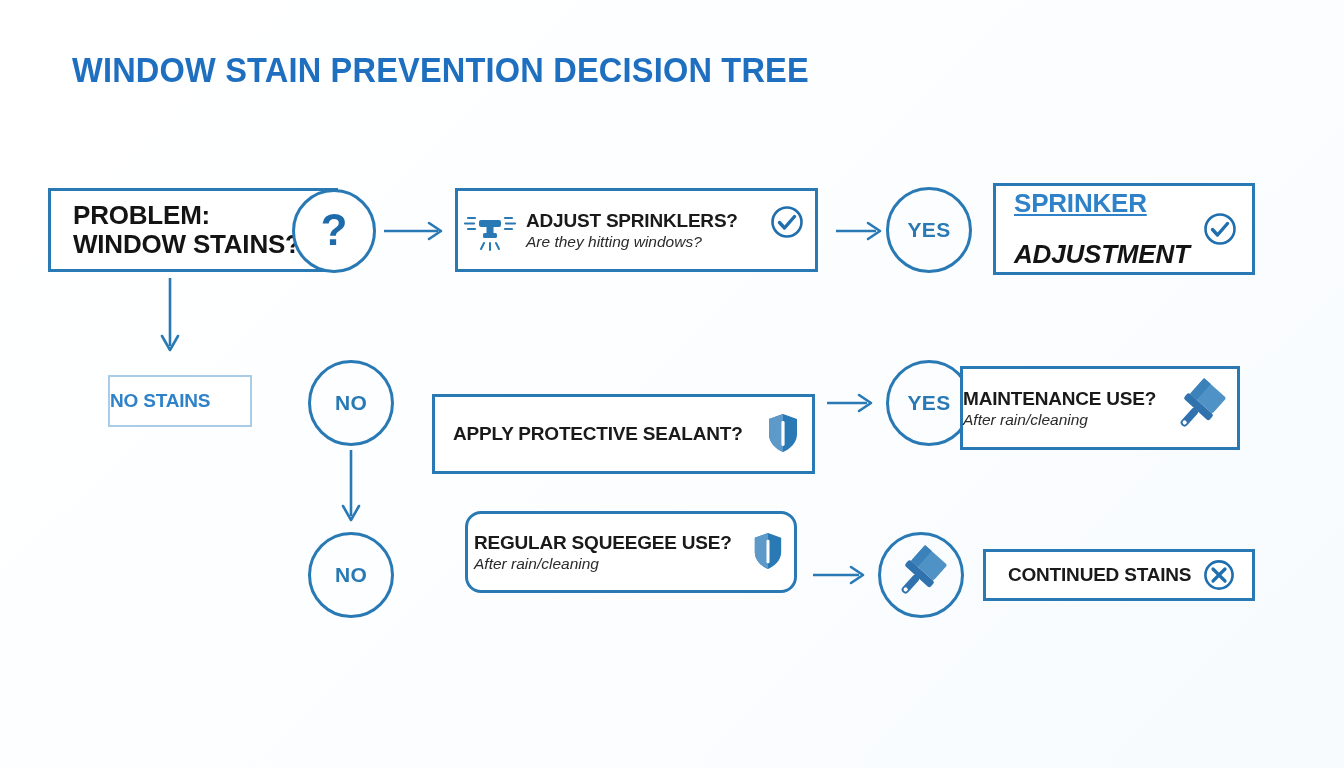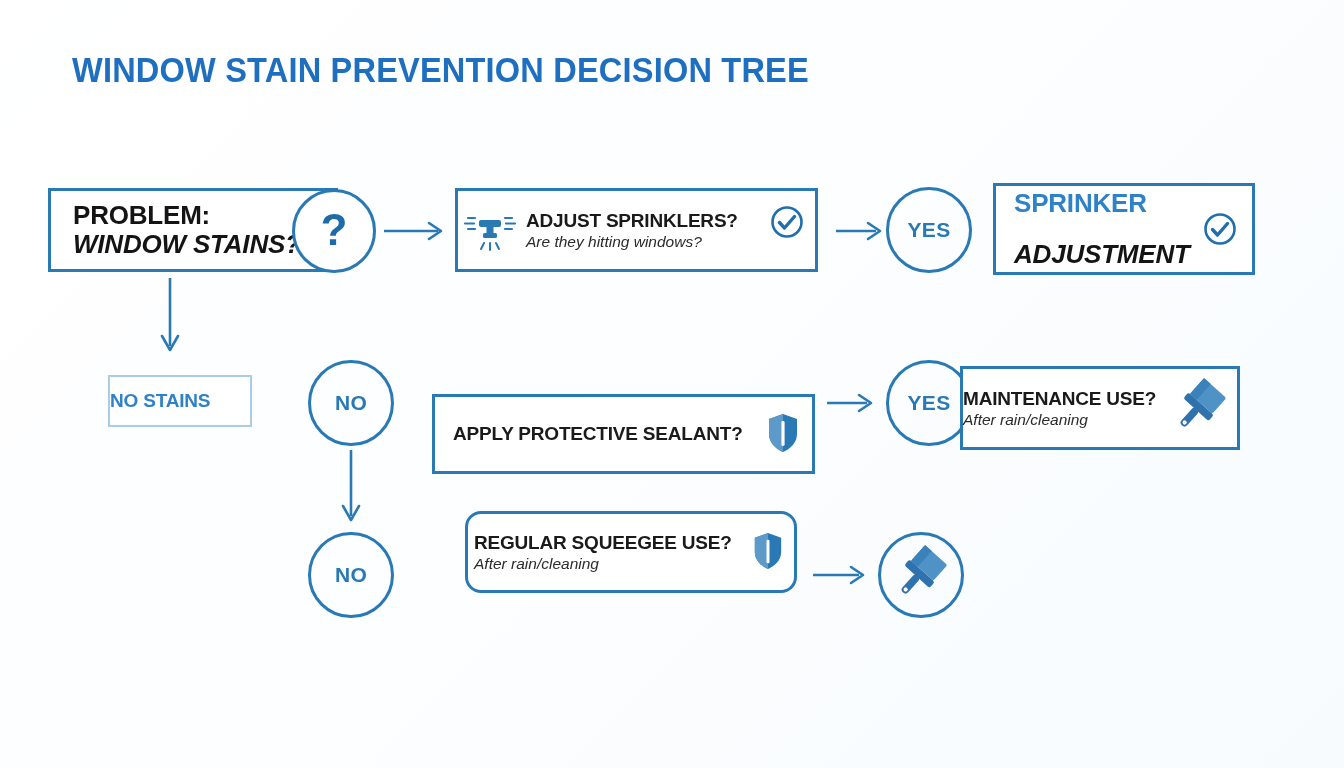--- a/index.html
+++ b/index.html
@@ -69,21 +69,21 @@
     white-space: nowrap;
     margin-top: 2px;
   }
   .big2 {
     font-size: 26px;
     font-weight: bold;
     color: #141414;
     white-space: nowrap;
     letter-spacing: -0.2px;
   }
-  .big2.blue { color: #2f82c8; }
+  .big2.blue { color: #2f82c8; text-decoration: underline; }
 
   
   .circ {
     position: absolute;
     box-sizing: border-box;
     border: 3px solid #2879b4;
     border-radius: 50%;
     background: transparent;
     display: flex;
     align-items: center;
@@ -118,21 +118,21 @@
 </head>
 <body>
 
 <div class="canvas">
 
   <div class="title">WINDOW STAIN PREVENTION DECISION TREE</div>
 
   <div class="node" style="left:48px; top:188px; width:290px; height:84px; padding-left:22px;">
     <div class="txtblock">
       <div class="big2">PROBLEM:</div>
-      <div class="big2" style="font-style:italic;">WINDOW STAINS?</div>
+      <div class="big2" style="">WINDOW STAINS?</div>
     </div>
   </div>
 
   <div class="circ filledbg" style="left:292px; top:189px; width:84px; height:84px;">
     <span class="qmark">?</span>
   </div>
 
   <div class="arrow" style="left:384px; top:218px; width:66px; height:26px;">
     <svg width="66" height="26" viewBox="0 0 66 26">
       <line x1="0" y1="13" x2="54" y2="13" stroke="#2879b4" stroke-width="2.6"></line>
@@ -301,14 +301,24 @@
           <rect x="23.5" y="34" width="7.5" height="22" rx="3.6" fill="#2f72ad"></rect>
           <circle cx="27.3" cy="52" r="2.1" fill="#ffffff"></circle>
           <rect x="10" y="27" width="34" height="8" rx="2.4" fill="#2f72ad"></rect>
           <rect x="12" y="6" width="30" height="21" rx="2" fill="#4e92c6"></rect>
           <rect x="12" y="6" width="9" height="21" fill="#3b82bb"></rect>
         </g>
       </svg>
     </span>
   </div>
 
+  <div class="node" style="left:983px; top:549px; width:272px; height:52px; padding-left:22px; padding-right:16px;">
+    <span class="hl" style="flex:1;">CONTINUED STAINS</span>
+    <span class="icon">
+      <svg width="34" height="34" viewBox="0 0 34 34">
+        <circle cx="17" cy="17" r="13.6" fill="none" stroke="#1f6fae" stroke-width="2.6"></circle>
+        <line x1="11" y1="11" x2="23" y2="23" stroke="#1f6fae" stroke-width="3.2" stroke-linecap="round"></line>
+        <line x1="23" y1="11" x2="11" y2="23" stroke="#1f6fae" stroke-width="3.2" stroke-linecap="round"></line>
+      </svg>
+    </span>
+  </div>
 
 </div>
 
 </body></html>

